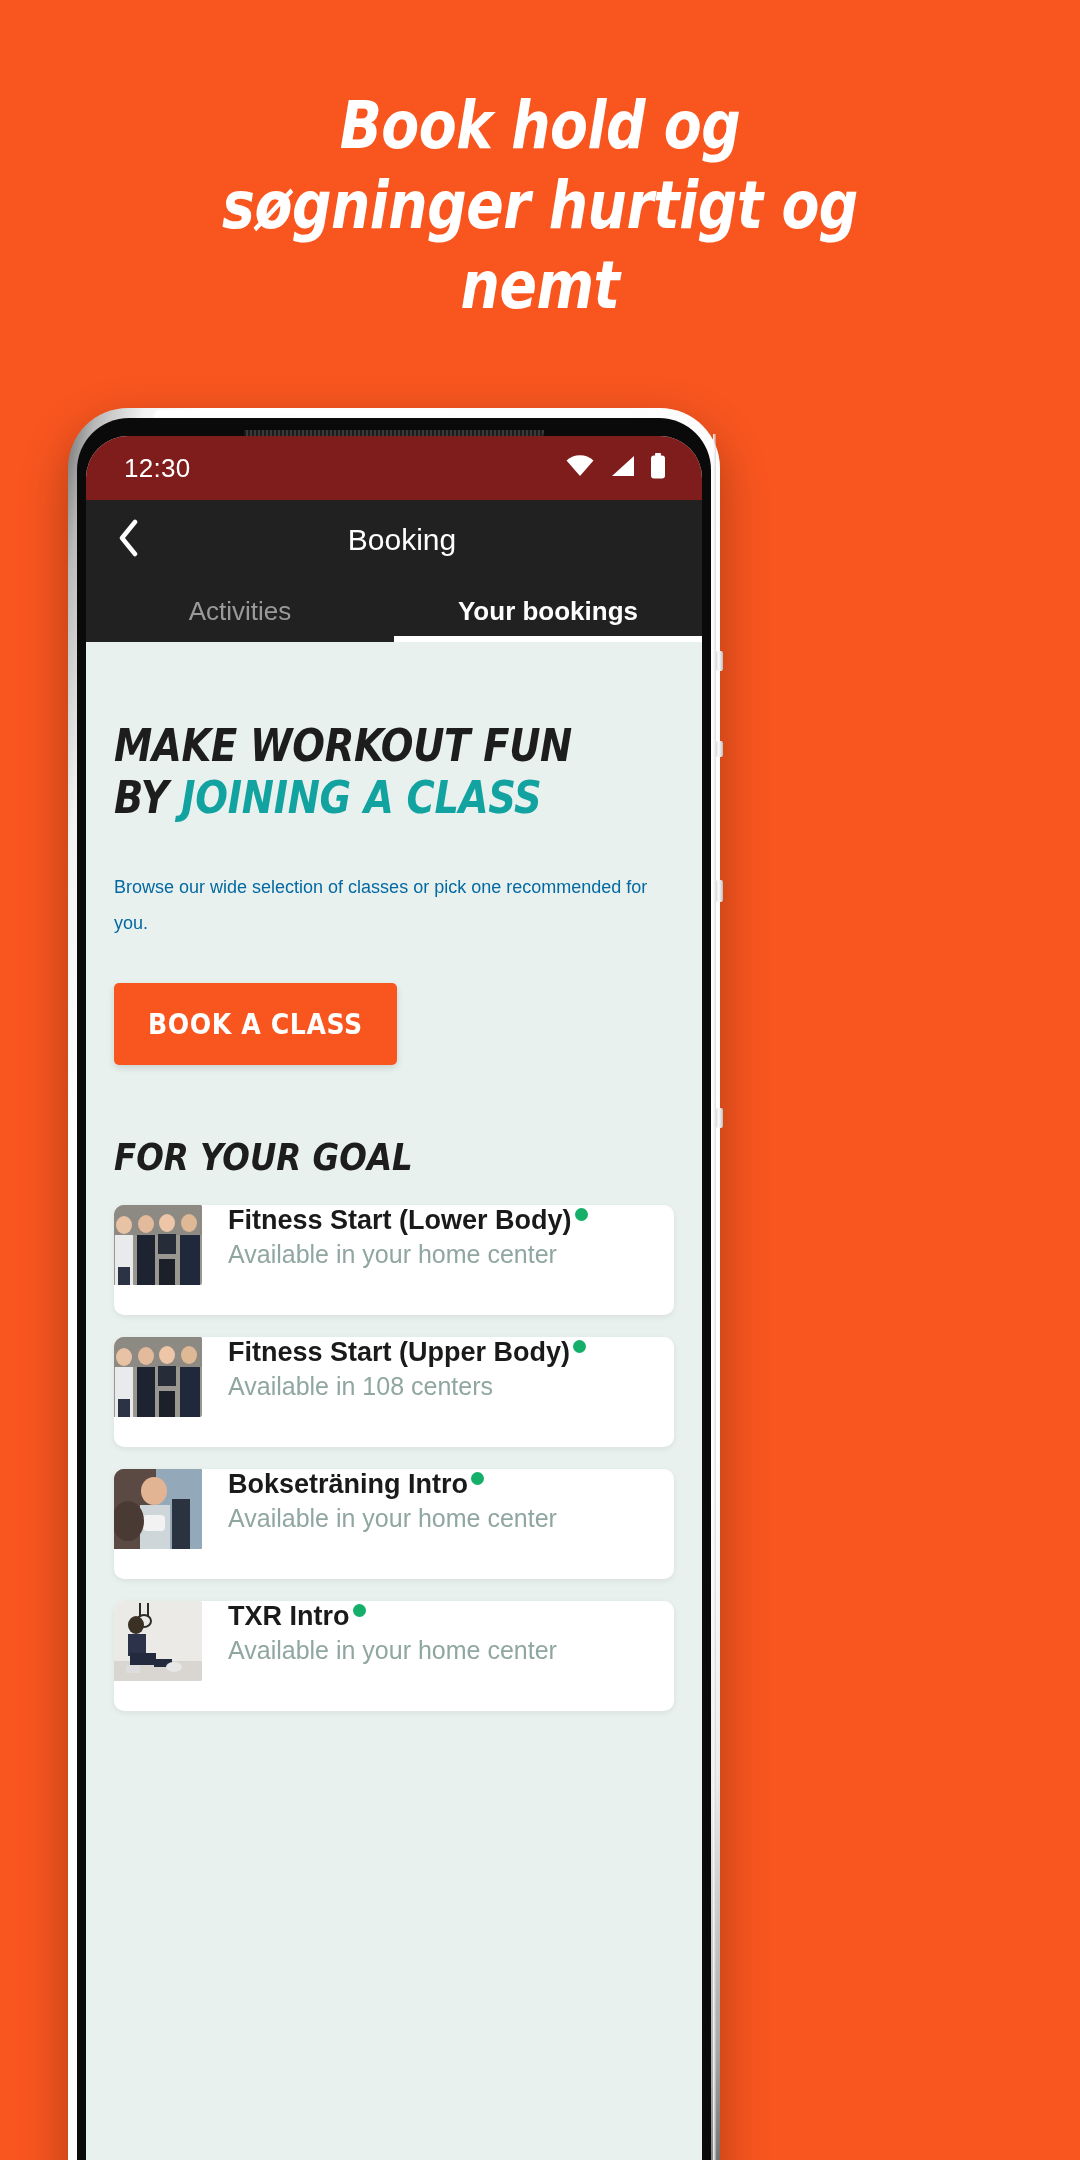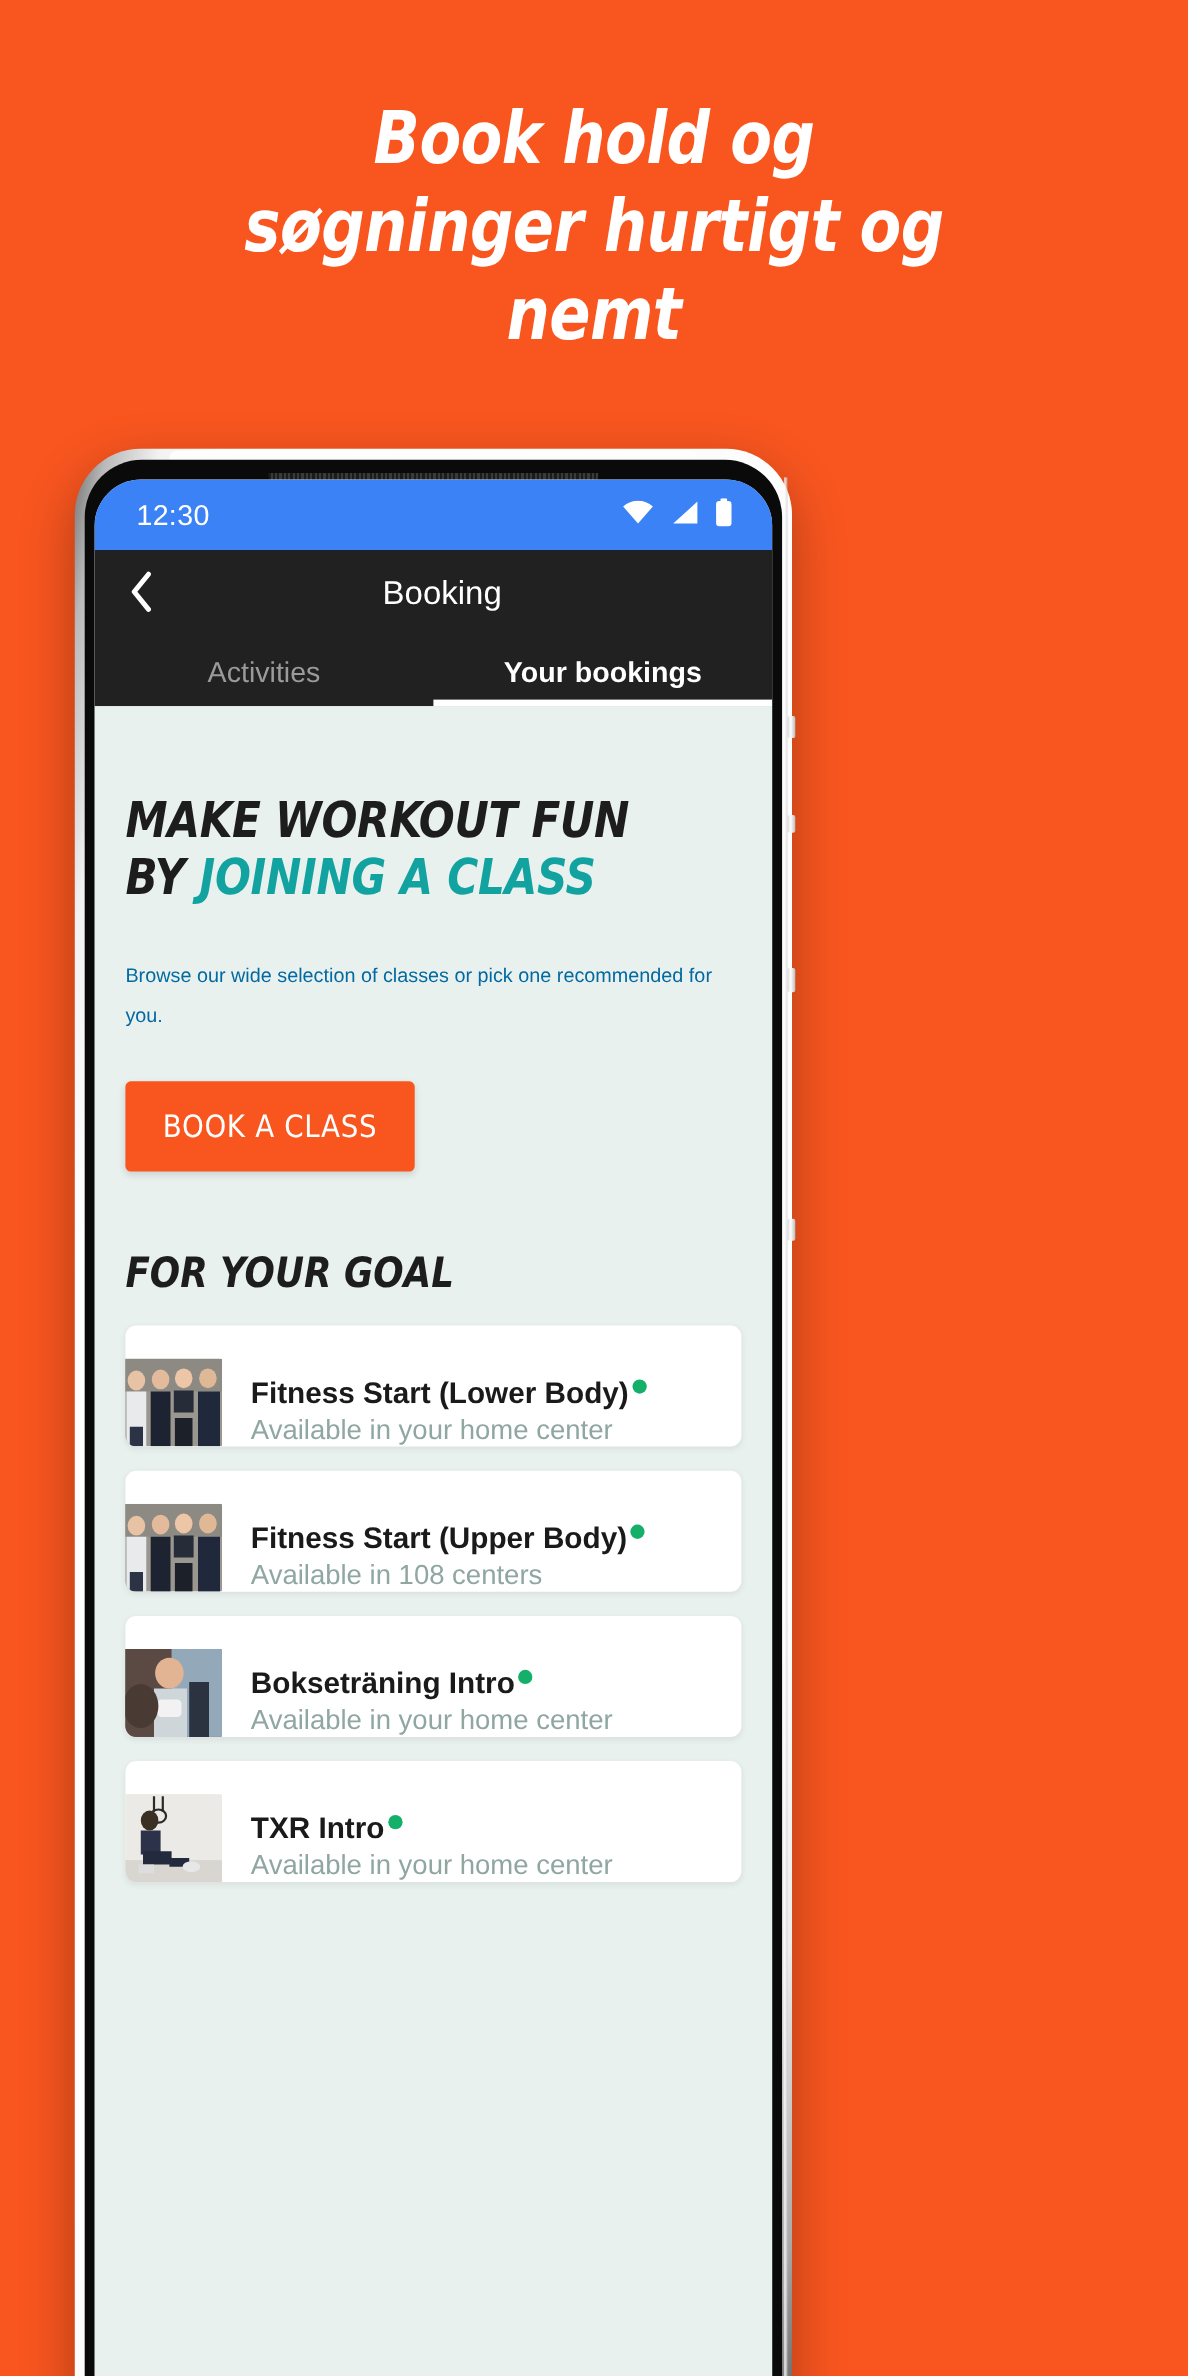--- a/index.html
+++ b/index.html
@@ -94,21 +94,21 @@
     left:18px; right:18px;
     top:28px; bottom:0;
     border-radius:42px 42px 0 0;
     overflow:hidden;
     background:#E9F1EF;
   }
 
   
   .statusbar {
     height:64px;
-    background:#3b82f6;
+    background:#7f1d1d;
     display:flex;
     align-items:center;
     justify-content:space-between;
     padding:0 36px 0 38px;
   }
   .status-time {
     color:#fff;
     font-size:26px;
     letter-spacing:.3px;
   }
@@ -193,21 +193,21 @@
   }
   .cta {
     margin-top:42px;
     display:inline-block;
     background:#F9561F;
     color:#FFFFFF;
     border:none;
     border-radius:5px;
     padding:25px 34px 24px 34px;
     font-family:"DejaVu Sans Condensed","Liberation Sans Narrow","Liberation Sans", sans-serif;
-    font-weight:400;
+    font-weight:700;
     font-size:28px;
     letter-spacing:.6px;
     box-shadow:0 3px 7px rgba(0,0,0,.13);
     cursor:pointer;
   }
 
   
   .section-title {
     margin:70px 0 26px 28px;
     font-family:"DejaVu Sans Condensed","Liberation Sans Narrow","Liberation Sans", sans-serif;
@@ -220,21 +220,21 @@
   }
 
   
   .card-list { padding:0 28px; }
   .card {
     background:#FFFFFF;
     border-radius:10px;
     margin-bottom:22px;
     height:110px;
     display:flex;
-    align-items:flex-end;
+    align-items:flex-start;
     box-shadow:0 2px 6px rgba(0,0,0,.07);
     overflow:hidden;
     cursor:pointer;
   }
   .thumb {
     width:92px; height:80px;
     margin-left:-4px;
     flex:0 0 auto;
     border-radius:2px;
     overflow:hidden;

